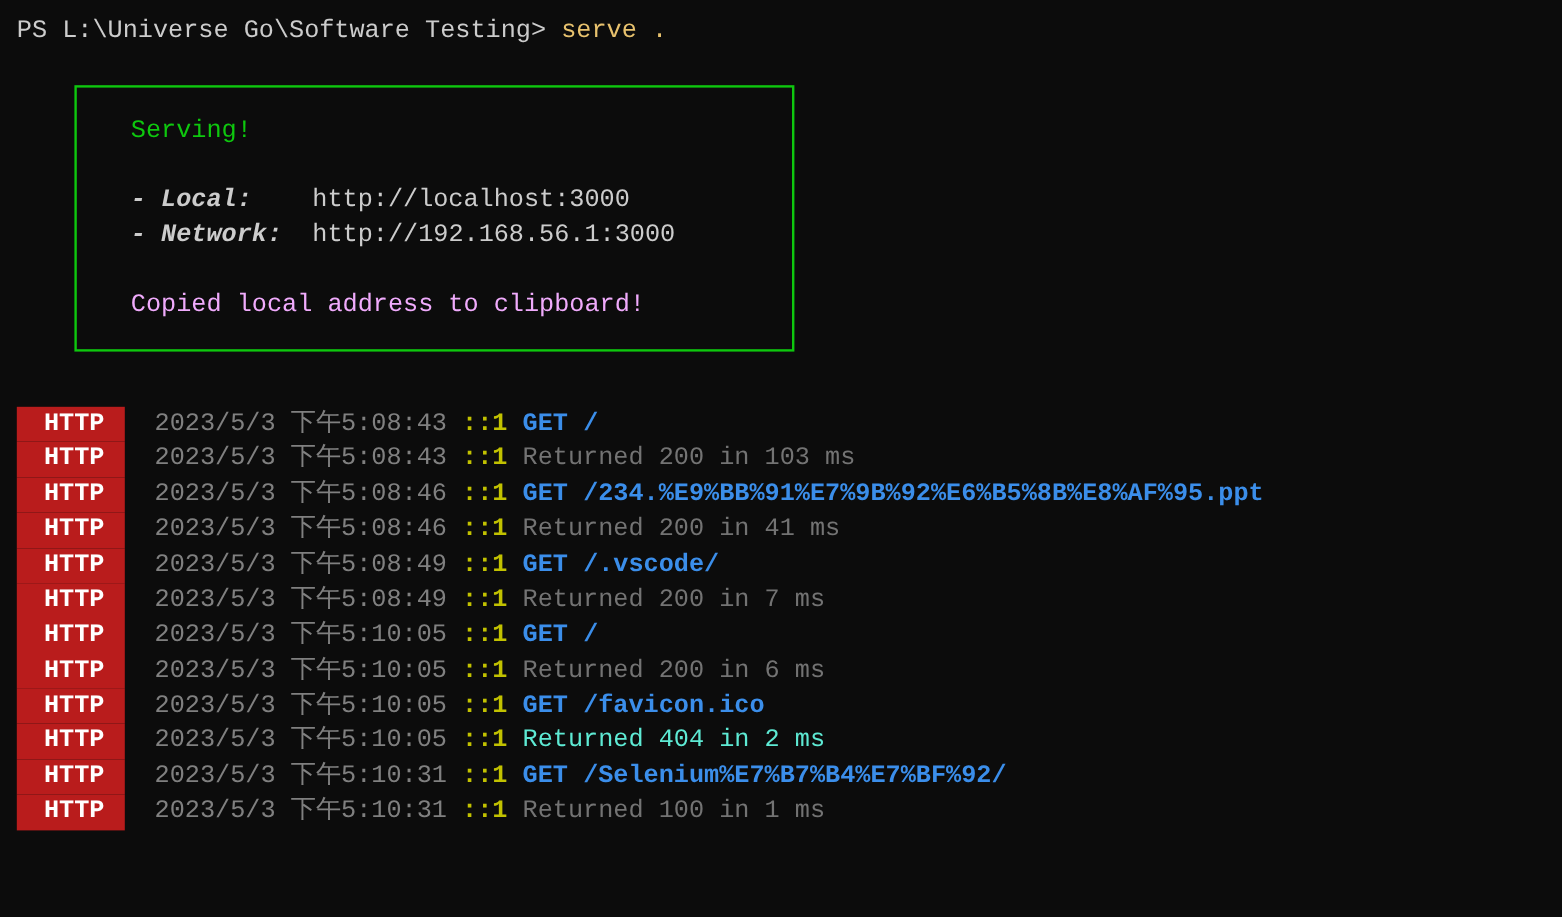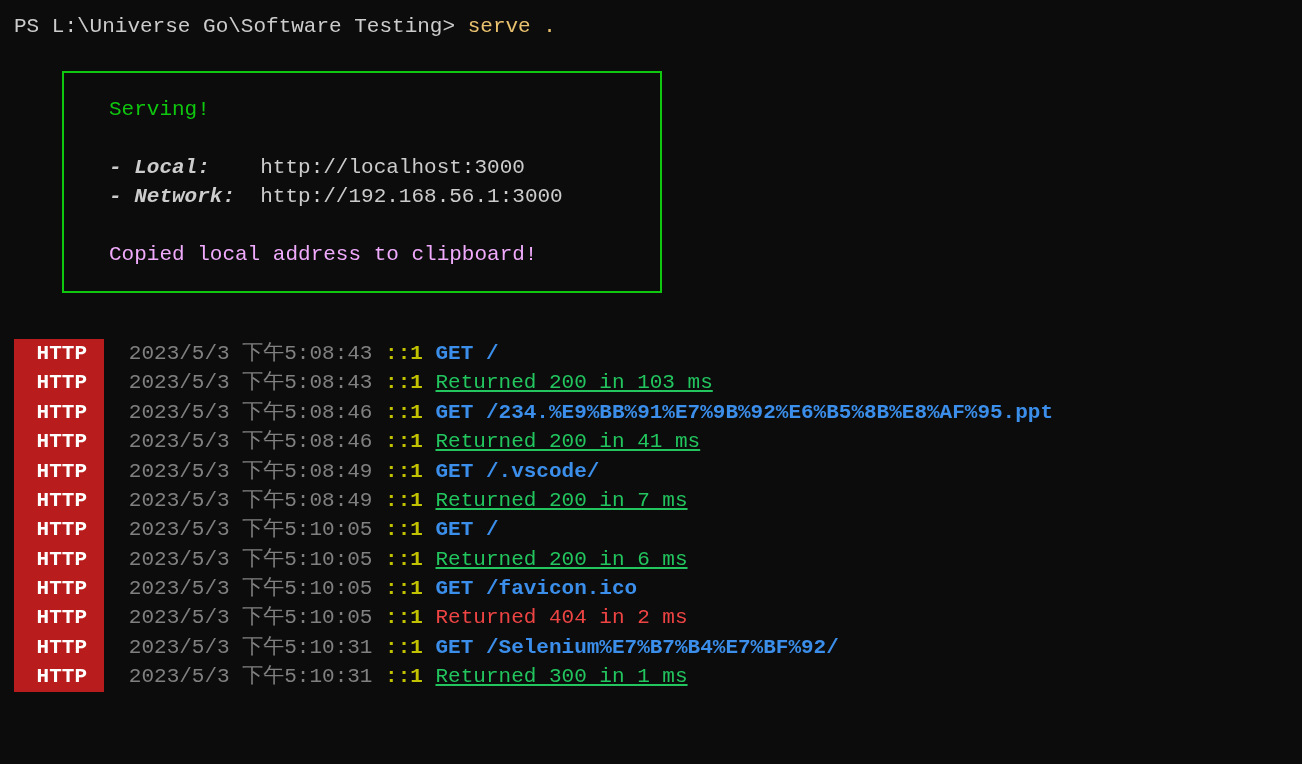--- a/index.html
+++ b/index.html
@@ -76,25 +76,24 @@
     }
     .log-method {
       color: #3b8eea;
       font-weight: bold;
     }
     .log-url {
       color: #3b8eea;
       font-weight: bold;
     }
     .log-returned-ok {
-      color: #22c55e;
-      text-decoration: underline;
+      color: #737373;
     }
     .log-returned-err {
-      color: #ef4444;
+      color: #5eead4;
     }
   </style>
 </head>
 <body>
 
 
 
 <div class="prompt-line"><span class="prompt-text">PS L:\Universe Go\Software Testing&gt; </span><span class="command">serve .</span></div>
 
 <div class="serving-box">
@@ -109,17 +108,17 @@
     <div class="log-line"><span class="http-badge"> HTTP </span>  <span class="log-date">2023/5/3 下午5:08:43</span> <span class="log-ip">::1</span> <span class="log-returned-ok">Returned 200 in 103 ms</span></div>
     <div class="log-line"><span class="http-badge"> HTTP </span>  <span class="log-date">2023/5/3 下午5:08:46</span> <span class="log-ip">::1</span> <span class="log-method">GET</span> <span class="log-url">/234.%E9%BB%91%E7%9B%92%E6%B5%8B%E8%AF%95.ppt</span></div>
     <div class="log-line"><span class="http-badge"> HTTP </span>  <span class="log-date">2023/5/3 下午5:08:46</span> <span class="log-ip">::1</span> <span class="log-returned-ok">Returned 200 in 41 ms</span></div>
     <div class="log-line"><span class="http-badge"> HTTP </span>  <span class="log-date">2023/5/3 下午5:08:49</span> <span class="log-ip">::1</span> <span class="log-method">GET</span> <span class="log-url">/.vscode/</span></div>
     <div class="log-line"><span class="http-badge"> HTTP </span>  <span class="log-date">2023/5/3 下午5:08:49</span> <span class="log-ip">::1</span> <span class="log-returned-ok">Returned 200 in 7 ms</span></div>
     <div class="log-line"><span class="http-badge"> HTTP </span>  <span class="log-date">2023/5/3 下午5:10:05</span> <span class="log-ip">::1</span> <span class="log-method">GET</span> <span class="log-url">/</span></div>
     <div class="log-line"><span class="http-badge"> HTTP </span>  <span class="log-date">2023/5/3 下午5:10:05</span> <span class="log-ip">::1</span> <span class="log-returned-ok">Returned 200 in 6 ms</span></div>
     <div class="log-line"><span class="http-badge"> HTTP </span>  <span class="log-date">2023/5/3 下午5:10:05</span> <span class="log-ip">::1</span> <span class="log-method">GET</span> <span class="log-url">/favicon.ico</span></div>
     <div class="log-line"><span class="http-badge"> HTTP </span>  <span class="log-date">2023/5/3 下午5:10:05</span> <span class="log-ip">::1</span> <span class="log-returned-err">Returned 404 in 2 ms</span></div>
     <div class="log-line"><span class="http-badge"> HTTP </span>  <span class="log-date">2023/5/3 下午5:10:31</span> <span class="log-ip">::1</span> <span class="log-method">GET</span> <span class="log-url">/Selenium%E7%B7%B4%E7%BF%92/</span></div>
-    <div class="log-line"><span class="http-badge"> HTTP </span>  <span class="log-date">2023/5/3 下午5:10:31</span> <span class="log-ip">::1</span> <span class="log-returned-ok">Returned 300 in 1 ms</span></div>
+    <div class="log-line"><span class="http-badge"> HTTP </span>  <span class="log-date">2023/5/3 下午5:10:31</span> <span class="log-ip">::1</span> <span class="log-returned-ok">Returned 100 in 1 ms</span></div>
   </div>
 
 
 
 
 </body></html>

